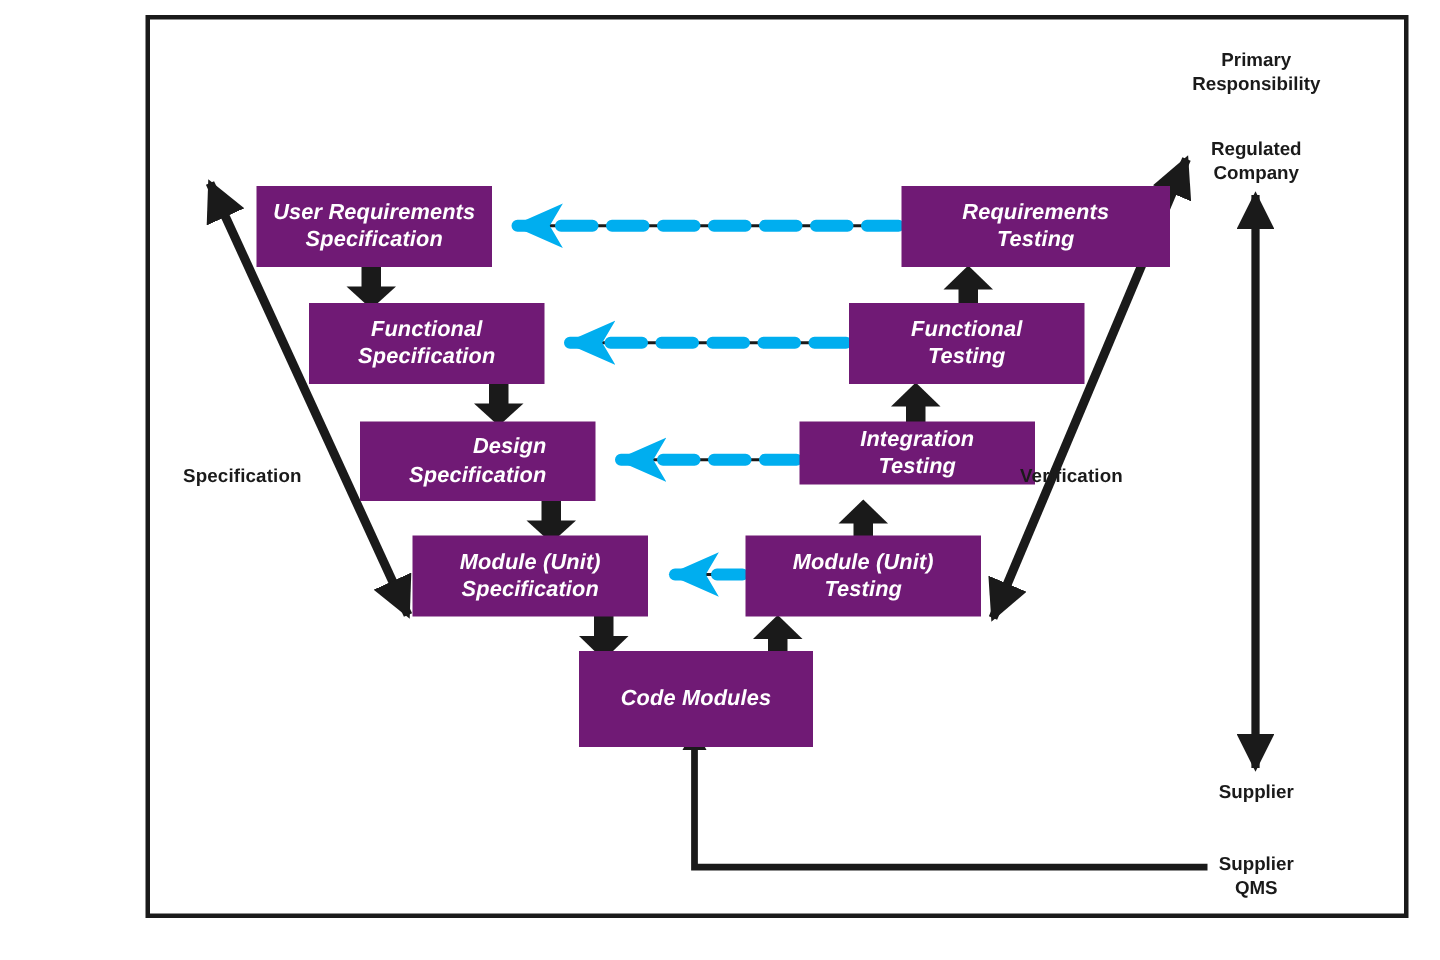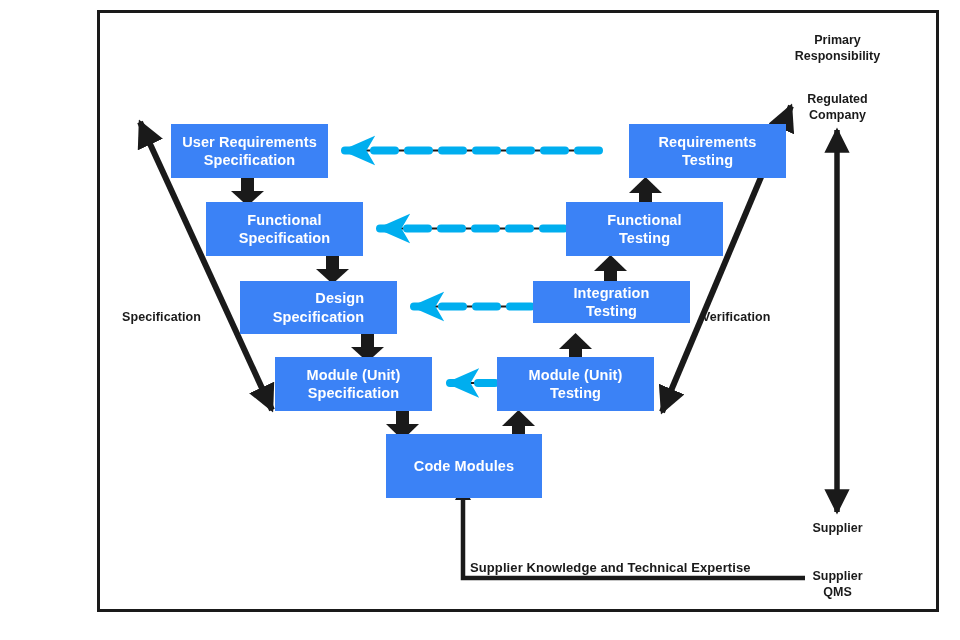--- a/index.html
+++ b/index.html
@@ -3,24 +3,24 @@
 <meta charset="utf-8">
 <style>
   html,body{margin:0;padding:0;background:#ffffff;}
   body{width:960px;height:640px;overflow:hidden;
        font-family:"Liberation Sans","DejaVu Sans",sans-serif;}
   #stage{position:relative;width:960px;height:640px;background:#fff;}
   #frame{position:absolute;left:97px;top:10px;width:842px;height:602px;
          border:3px solid #1a1a1a;box-sizing:border-box;background:#fff;}
   svg.layer{position:absolute;left:0;top:0;width:960px;height:640px;
             overflow:visible;pointer-events:none;}
-  .vbox{position:absolute;background:#3b82f6;color:#ffffff;
+  .vbox{position:absolute;background:#701a75;color:#ffffff;
         display:flex;align-items:center;justify-content:center;text-align:center;
         font-size:14.5px;font-weight:bold;line-height:1.25;
-        letter-spacing:.1px;box-sizing:border-box;padding:2px 4px;}
+        letter-spacing:.1px;box-sizing:border-box;padding:2px 4px;font-style:italic;}
   .sidelabel{position:absolute;color:#1a1a1a;font-size:12.5px;font-weight:bold;
              white-space:nowrap;letter-spacing:.1px;}
   .rlabel{position:absolute;color:#1a1a1a;font-size:12.5px;font-weight:bold;
           text-align:center;line-height:1.25;white-space:pre-line;}
   .blabel{position:absolute;color:#1a1a1a;font-size:13px;font-weight:bold;
           white-space:nowrap;letter-spacing:.1px;}
 </style>
 </head>
 <body>
 
@@ -127,44 +127,43 @@
 
   <div class="vbox" style="left: 206px; top: 202px; width: 157px; height: 54px; white-space: pre-line;">Functional
 Specification</div>
 
   <div class="vbox" style="left: 240px; top: 281px; width: 157px; height: 53px; white-space: pre-line; text-align: right;">Design
 Specification</div>
 
   <div class="vbox" style="left: 275px; top: 357px; width: 157px; height: 54px; white-space: pre-line;">Module (Unit)
 Specification</div>
 
-  <div class="vbox" style="left: 629px; top: 124px; width: 157px; height: 54px; white-space: pre-line;">Requirements
+  <div class="vbox" style="left: 601px; top: 124px; width: 179px; height: 54px; white-space: pre-line;">Requirements
 Testing</div>
 
   <div class="vbox" style="left: 566px; top: 202px; width: 157px; height: 54px; white-space: pre-line;">Functional
 Testing</div>
 
   <div class="vbox" style="left: 533px; top: 281px; width: 157px; height: 42px; white-space: pre-line;">Integration
 Testing</div>
 
   <div class="vbox" style="left: 497px; top: 357px; width: 157px; height: 54px; white-space: pre-line;">Module (Unit)
 Testing</div>
 
   <div class="vbox" style="left: 386px; top: 434px; width: 156px; height: 64px; white-space: pre-line;">Code Modules</div>
 
   <div class="sidelabel" style="left:122px;top:310px;">Specification</div>
 
-  <div class="sidelabel" style="left:702px;top:310px;">Verification</div>
+  <div class="sidelabel" style="left:680px;top:310px;">Verification</div>
 
   <div class="rlabel" style="left: 770px; top: 92px; width: 135px; white-space: pre-line;">Regulated
 Company</div>
 
   <div class="rlabel" style="left: 770px; top: 33px; width: 135px; white-space: pre-line;">Primary
 Responsibility</div>
 
   <div class="rlabel" style="left: 770px; top: 521px; width: 135px; white-space: pre-line;">Supplier</div>
 
   <div class="rlabel" style="left: 770px; top: 569px; width: 135px; white-space: pre-line;">Supplier
 QMS</div>
 
-  <div class="blabel" style="left:470px;top:560px;">Supplier Knowledge and Technical Expertise</div>
 
 </div>
 
 </body></html>

